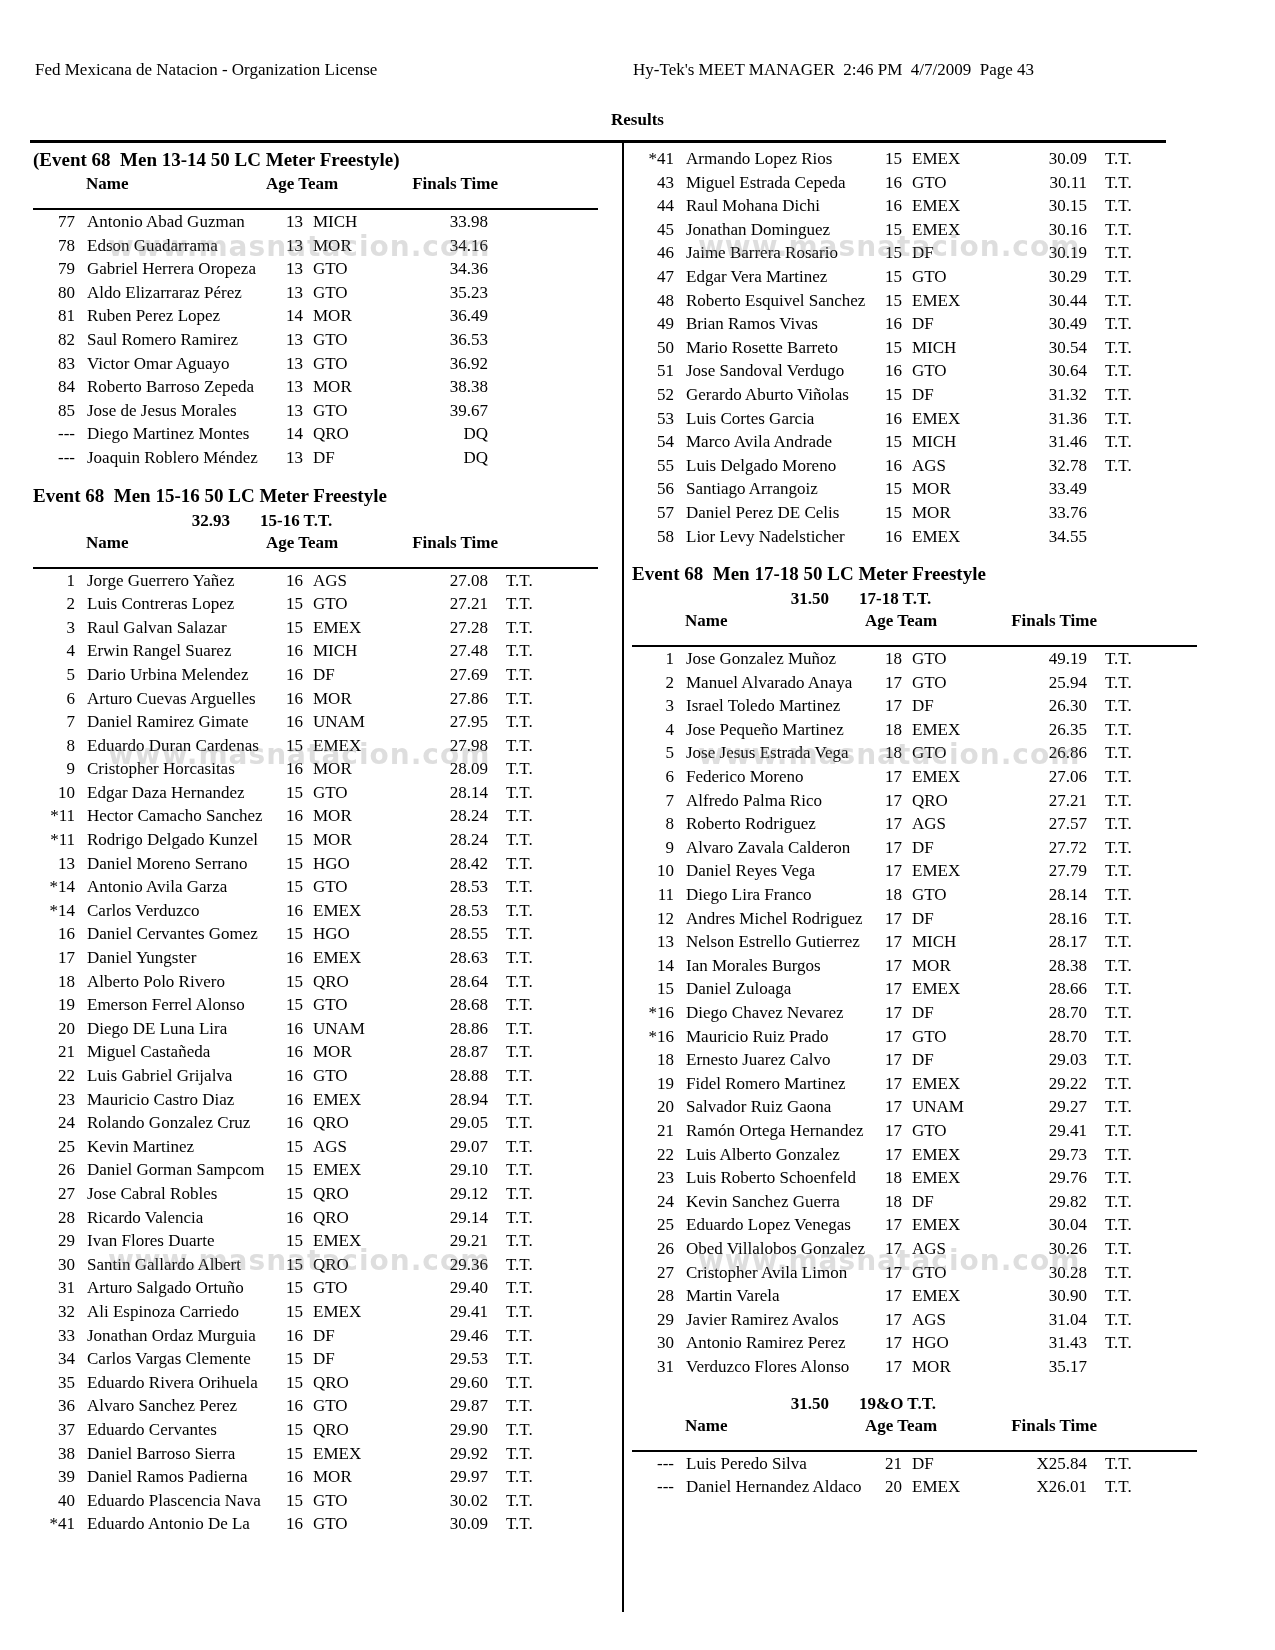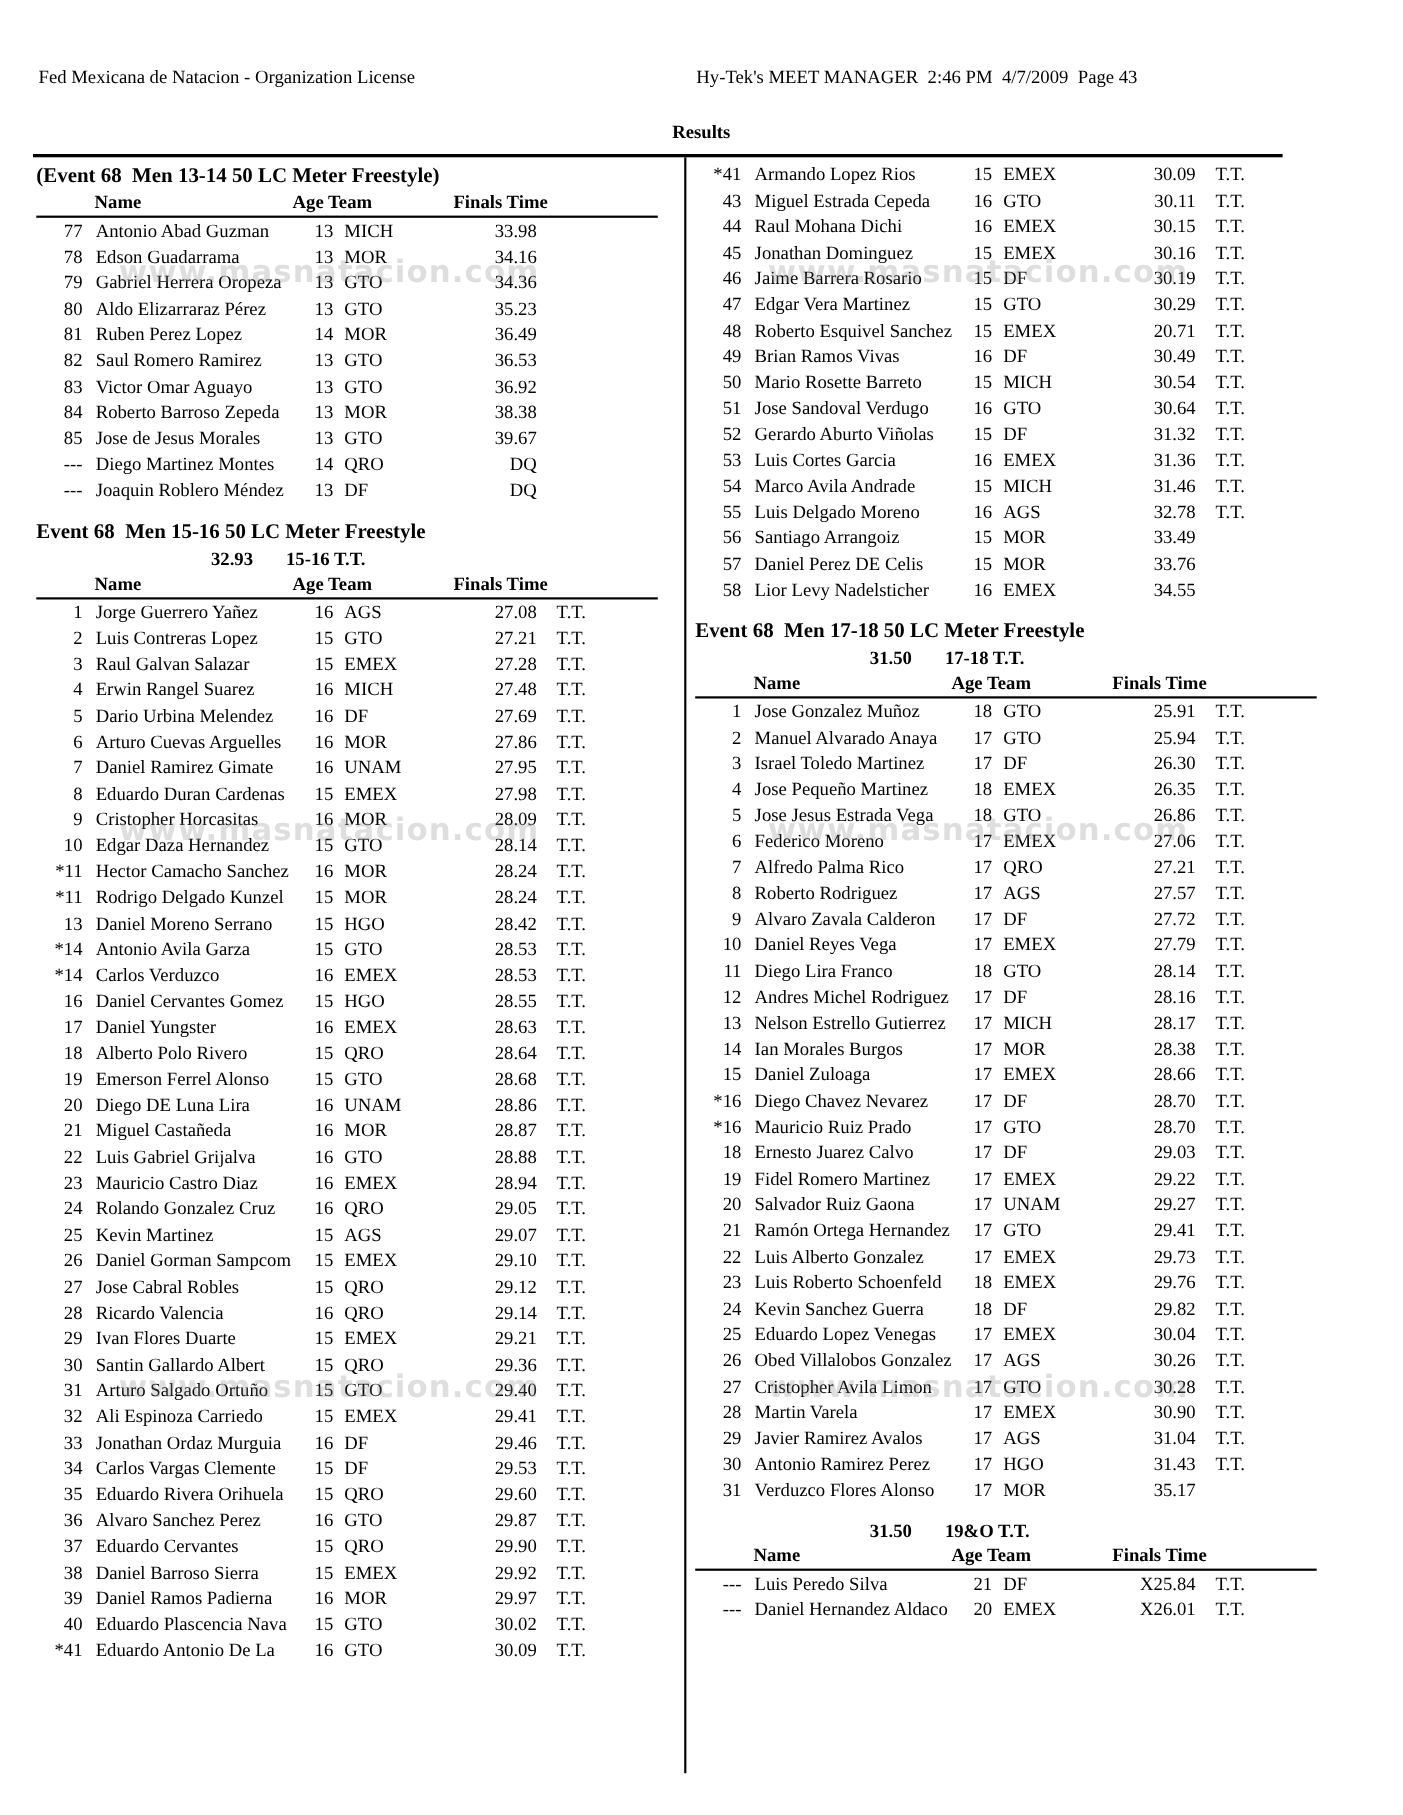--- a/index.html
+++ b/index.html
@@ -17,21 +17,21 @@
   
   .col{position:absolute;top:147px;width:565px;}
   .col-left{left:33px;}
   .col-right{left:632px;}
   .section{margin-bottom:13px;}
   .section-title{font-weight:bold;font-size:19px;line-height:26px;white-space:pre-wrap;}
   .record-line{display:flex;font-weight:bold;font-size:17px;line-height:23px;}
   .rec-time{width:197px;text-align:right;flex:none;}
   .rec-label{padding-left:30px;flex:none;}
   .header-row{display:flex;font-weight:bold;font-size:17px;line-height:22px;
-              border-bottom:2px solid #000;padding-bottom:1px;}
+              border-bottom:2px solid #000;padding-bottom:13px;}
   .h-name{width:233px;padding-left:53px;box-sizing:border-box;flex:none;}
   .h-ageteam{width:110px;flex:none;}
   .h-finals{width:122px;text-align:right;flex:none;}
   .row{display:flex;font-size:17px;line-height:23.6px;}
   .c-place{width:42px;text-align:right;flex:none;}
   .c-name{padding-left:12px;width:186px;flex:none;white-space:nowrap;overflow:hidden;}
   .c-age{width:30px;text-align:right;flex:none;}
   .c-team{padding-left:10px;width:78px;flex:none;}
   .c-time{width:97px;text-align:right;flex:none;}
   .c-flag{padding-left:18px;flex:none;}
@@ -547,21 +547,21 @@
             <span class="c-age">15</span>
             <span class="c-team">GTO</span>
             <span class="c-time">30.29</span>
             <span class="c-flag">T.T.</span>
           </div>
           <div class="row">
             <span class="c-place">48</span>
             <span class="c-name">Roberto Esquivel Sanchez</span>
             <span class="c-age">15</span>
             <span class="c-team">EMEX</span>
-            <span class="c-time">20.71</span>
+            <span class="c-time">30.44</span>
             <span class="c-flag">T.T.</span>
           </div>
           <div class="row">
             <span class="c-place">49</span>
             <span class="c-name">Brian Ramos Vivas</span>
             <span class="c-age">16</span>
             <span class="c-team">DF</span>
             <span class="c-time">30.49</span>
             <span class="c-flag">T.T.</span>
           </div>
@@ -650,21 +650,21 @@
       <span class="h-name">Name</span>
       <span class="h-ageteam">Age Team</span>
       <span class="h-finals">Finals Time</span>
     </div>
     <div class="rows">
           <div class="row">
             <span class="c-place">1</span>
             <span class="c-name">Jose Gonzalez Muñoz</span>
             <span class="c-age">18</span>
             <span class="c-team">GTO</span>
-            <span class="c-time">25.91</span>
+            <span class="c-time">49.19</span>
             <span class="c-flag">T.T.</span>
           </div>
           <div class="row">
             <span class="c-place">2</span>
             <span class="c-name">Manuel Alvarado Anaya</span>
             <span class="c-age">17</span>
             <span class="c-team">GTO</span>
             <span class="c-time">25.94</span>
             <span class="c-flag">T.T.</span>
           </div>

